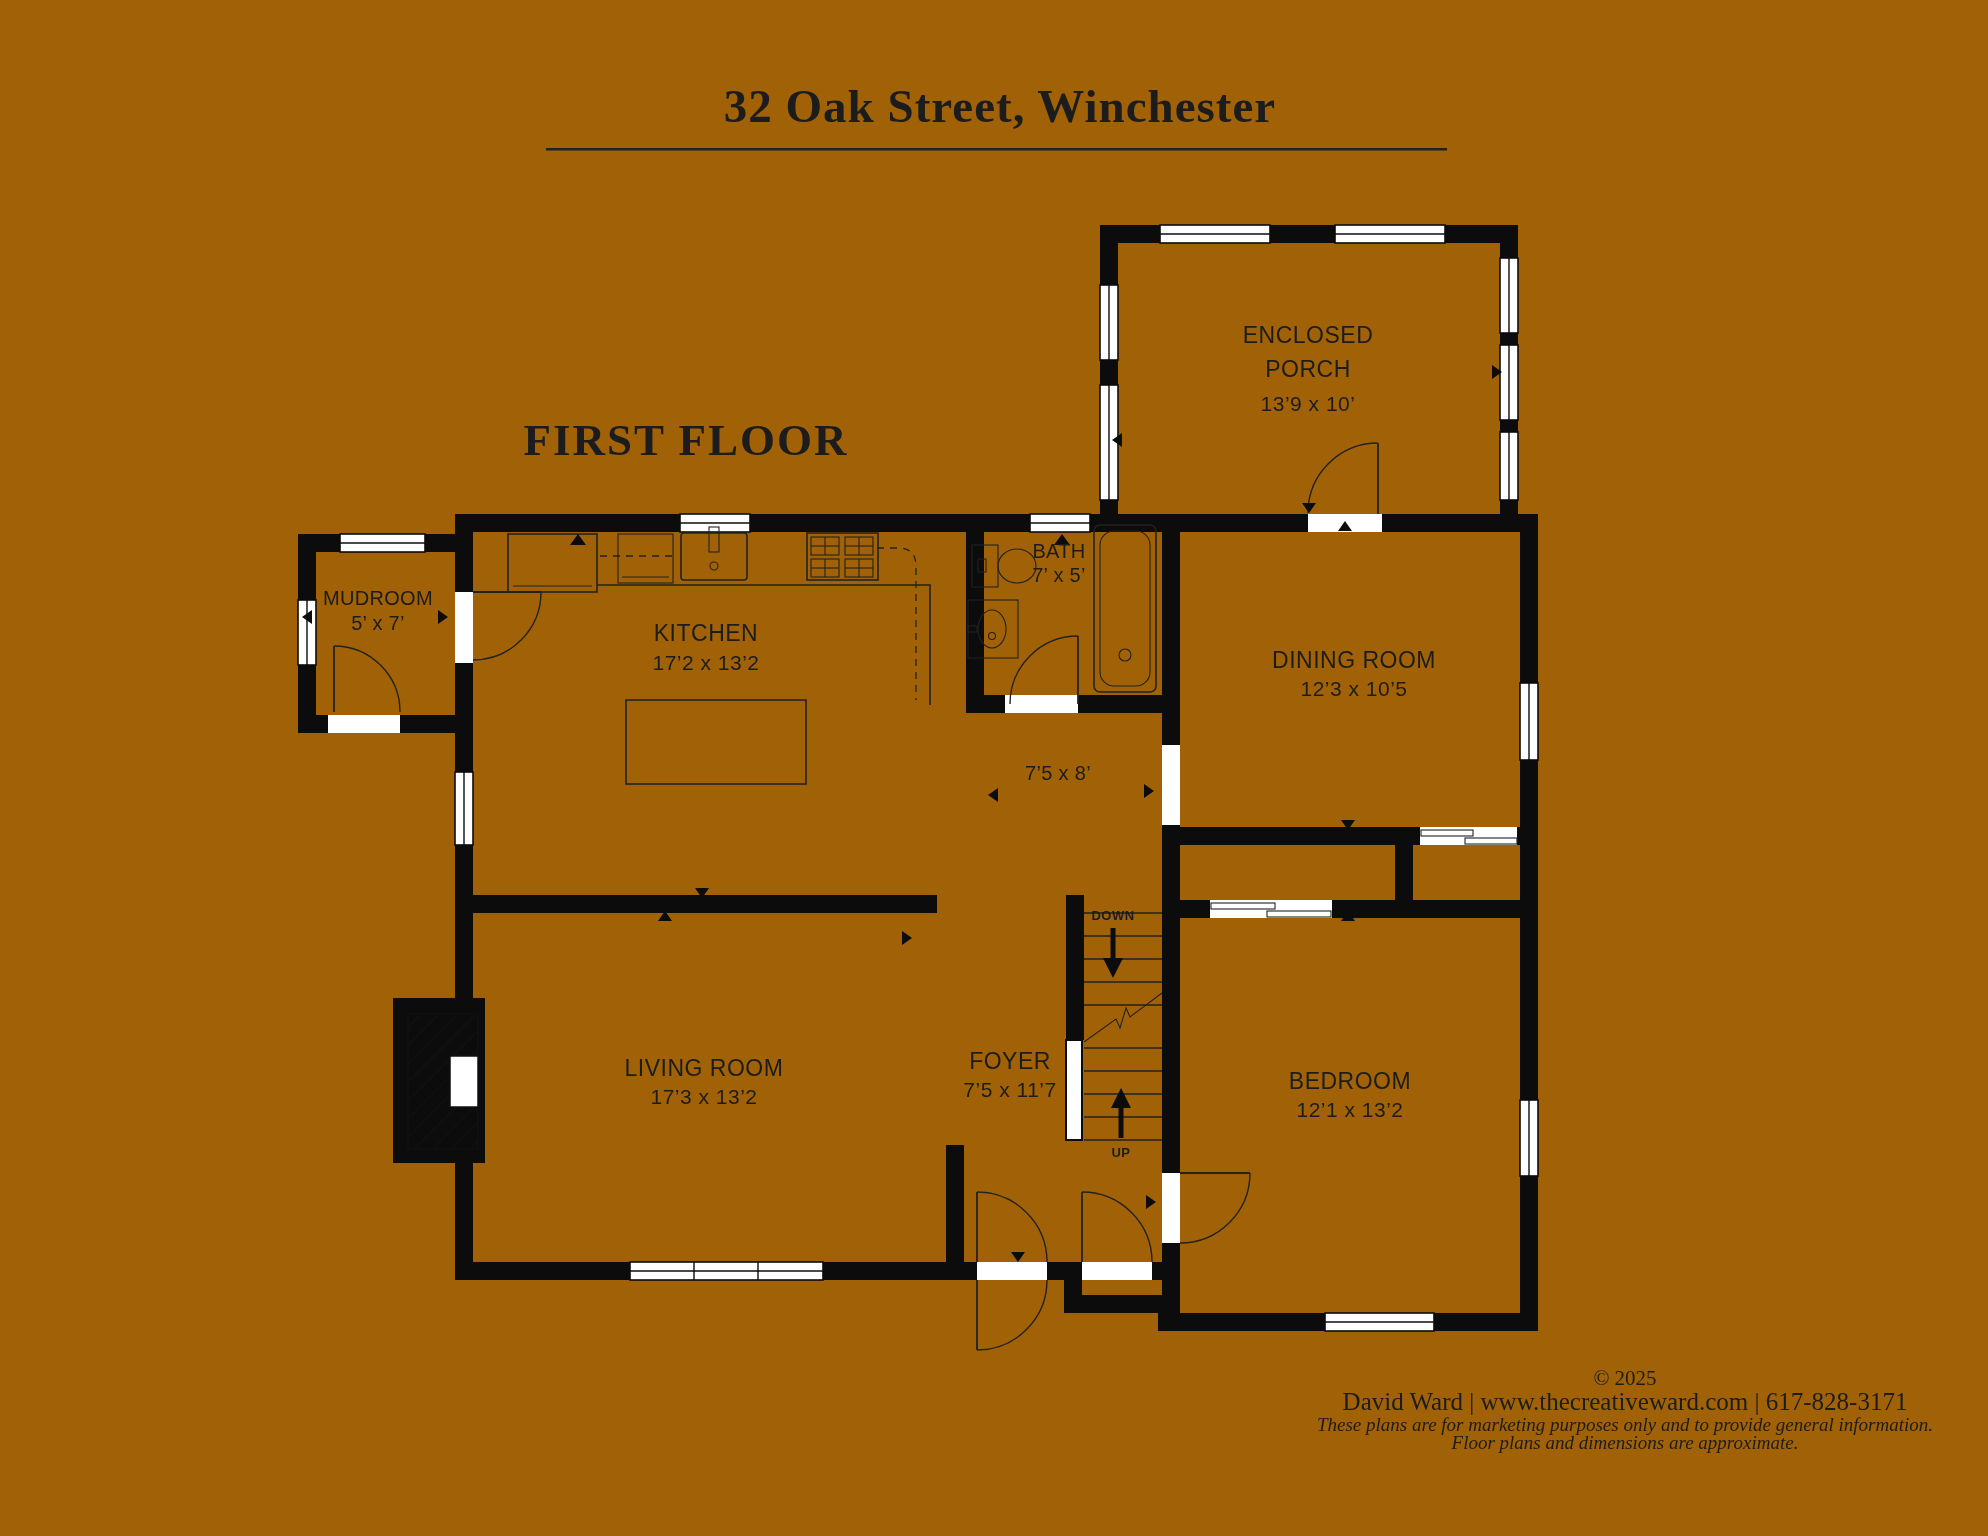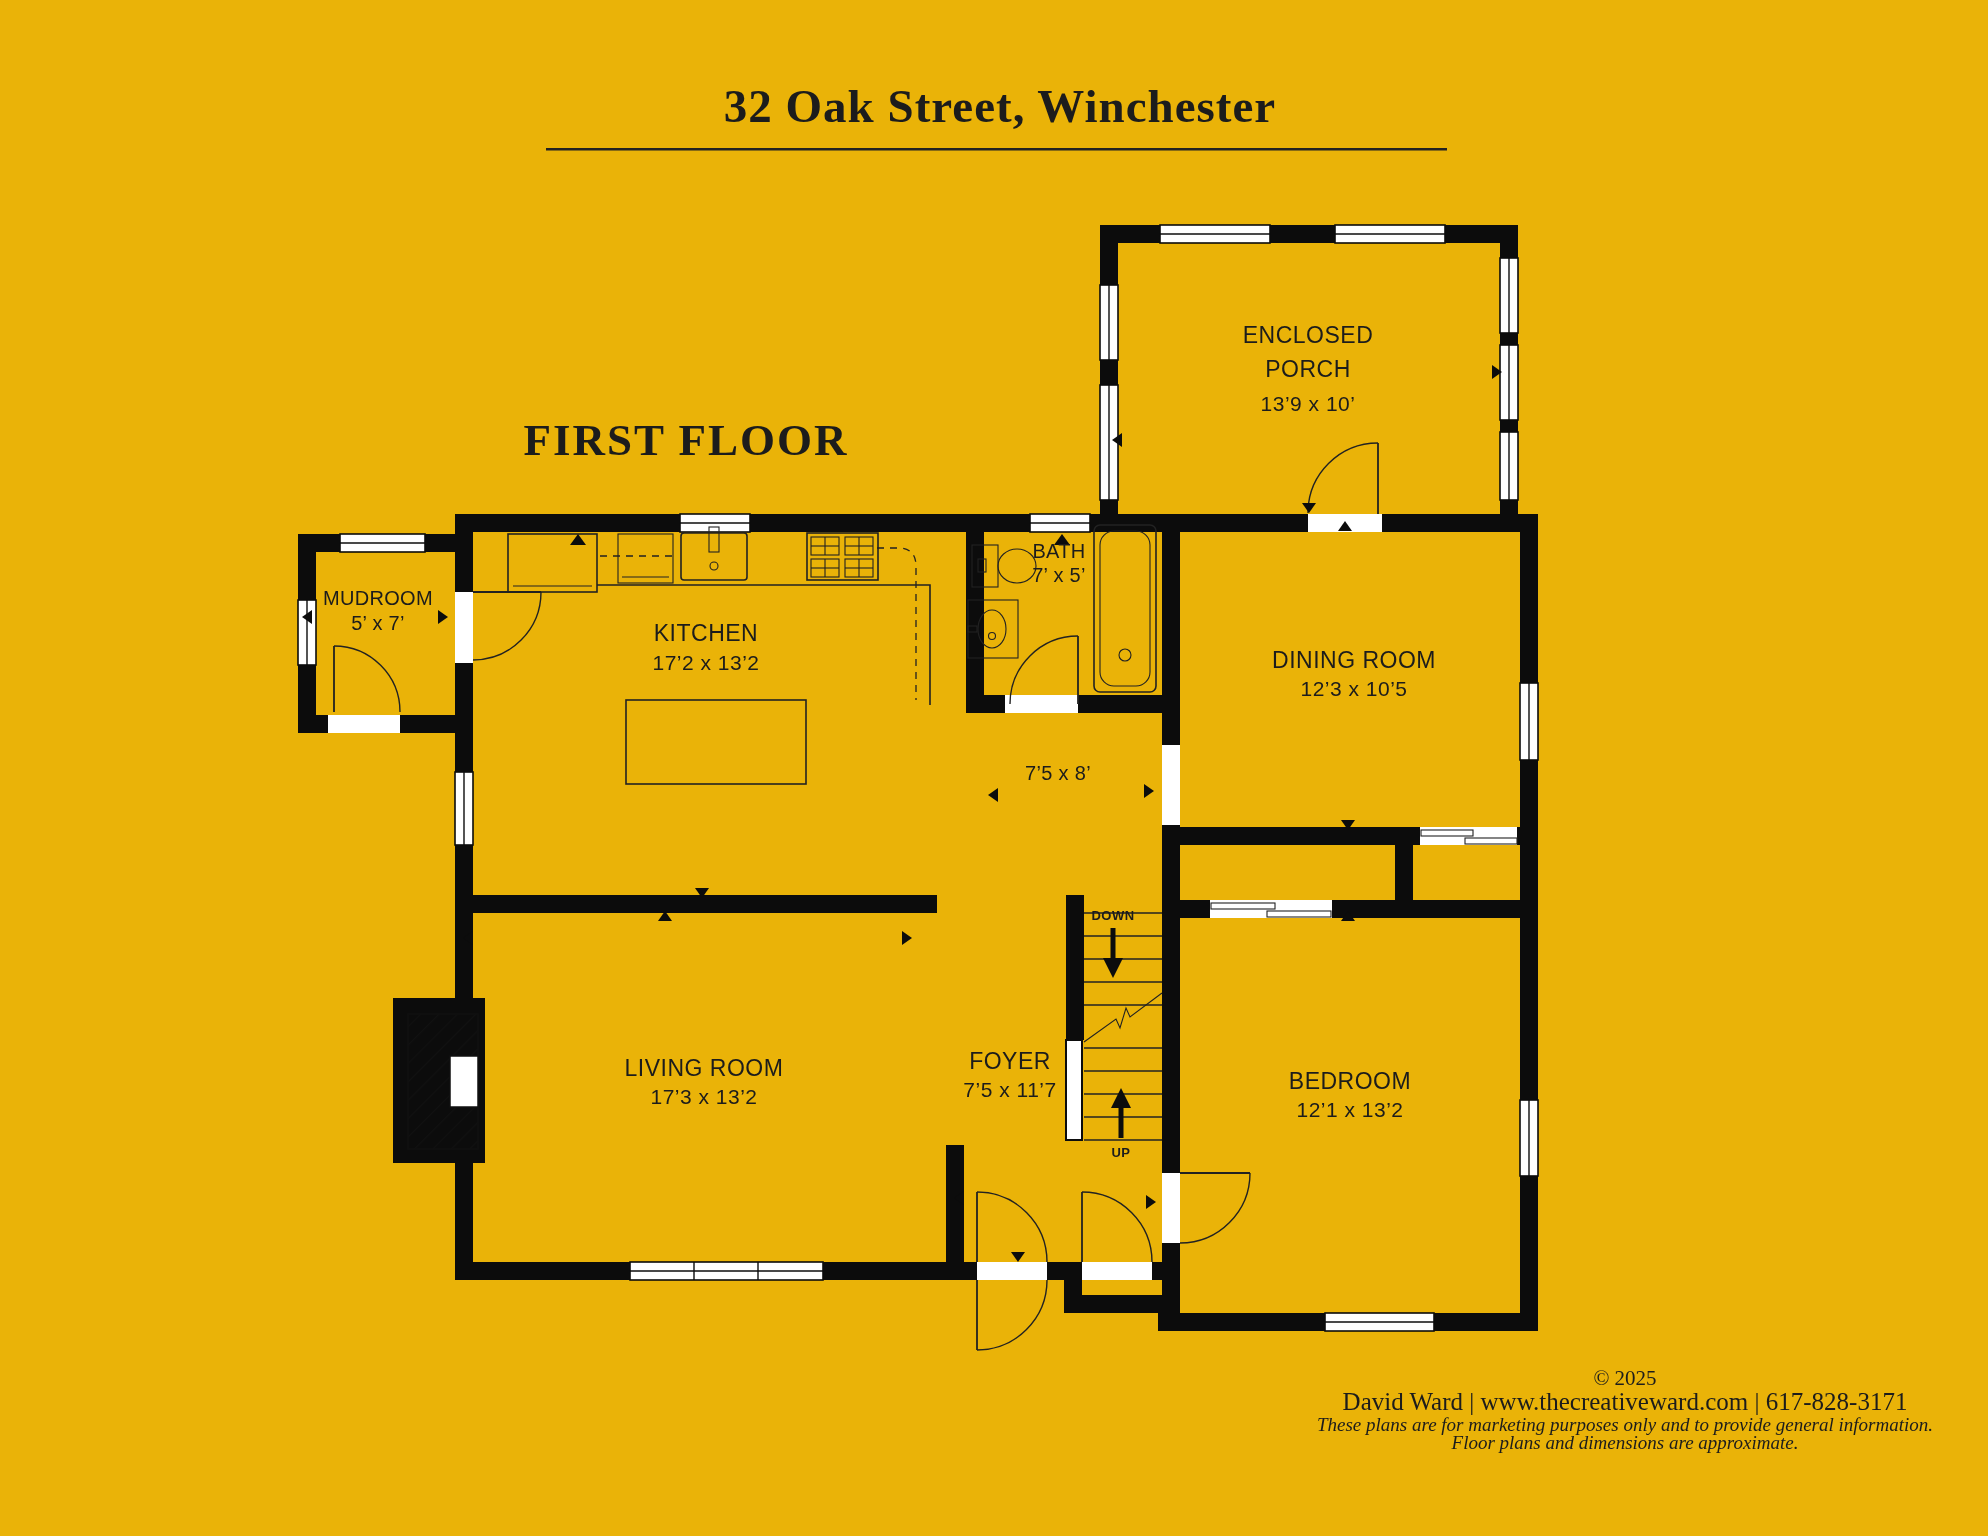--- a/index.html
+++ b/index.html
@@ -1,16 +1,16 @@
 <!DOCTYPE html>
 <html><head>
 <meta charset="utf-8">
 <style>
   html,body{margin:0;padding:0;background:#ffffff;}
-  .page{position:relative;width:1988px;height:1536px;background:#eab308;overflow:hidden;}
+  .page{position:relative;width:1988px;height:1536px;background:#a16207;overflow:hidden;}
   svg{position:absolute;left:0;top:0;}
   text{fill:#1c1c1c;}
   .title{font-family:"Liberation Serif",serif;font-weight:bold;font-size:47px;letter-spacing:1px;}
   .floor-title{font-family:"Liberation Serif",serif;font-weight:bold;font-size:45px;letter-spacing:2px;}
   .room-label{font-family:"Liberation Sans",sans-serif;font-size:23px;letter-spacing:0.5px;}
   .room-dims{font-family:"Liberation Sans",sans-serif;font-size:21px;letter-spacing:0.5px;}
   .small-label{font-family:"Liberation Sans",sans-serif;font-size:20px;letter-spacing:0.3px;}
   .stair-label{font-family:"Liberation Sans",sans-serif;font-weight:bold;font-size:13px;letter-spacing:0.5px;}
   .footer-copy{font-family:"Liberation Serif",serif;font-size:21px;}
   .footer-contact{font-family:"Liberation Serif",serif;font-size:25px;}

